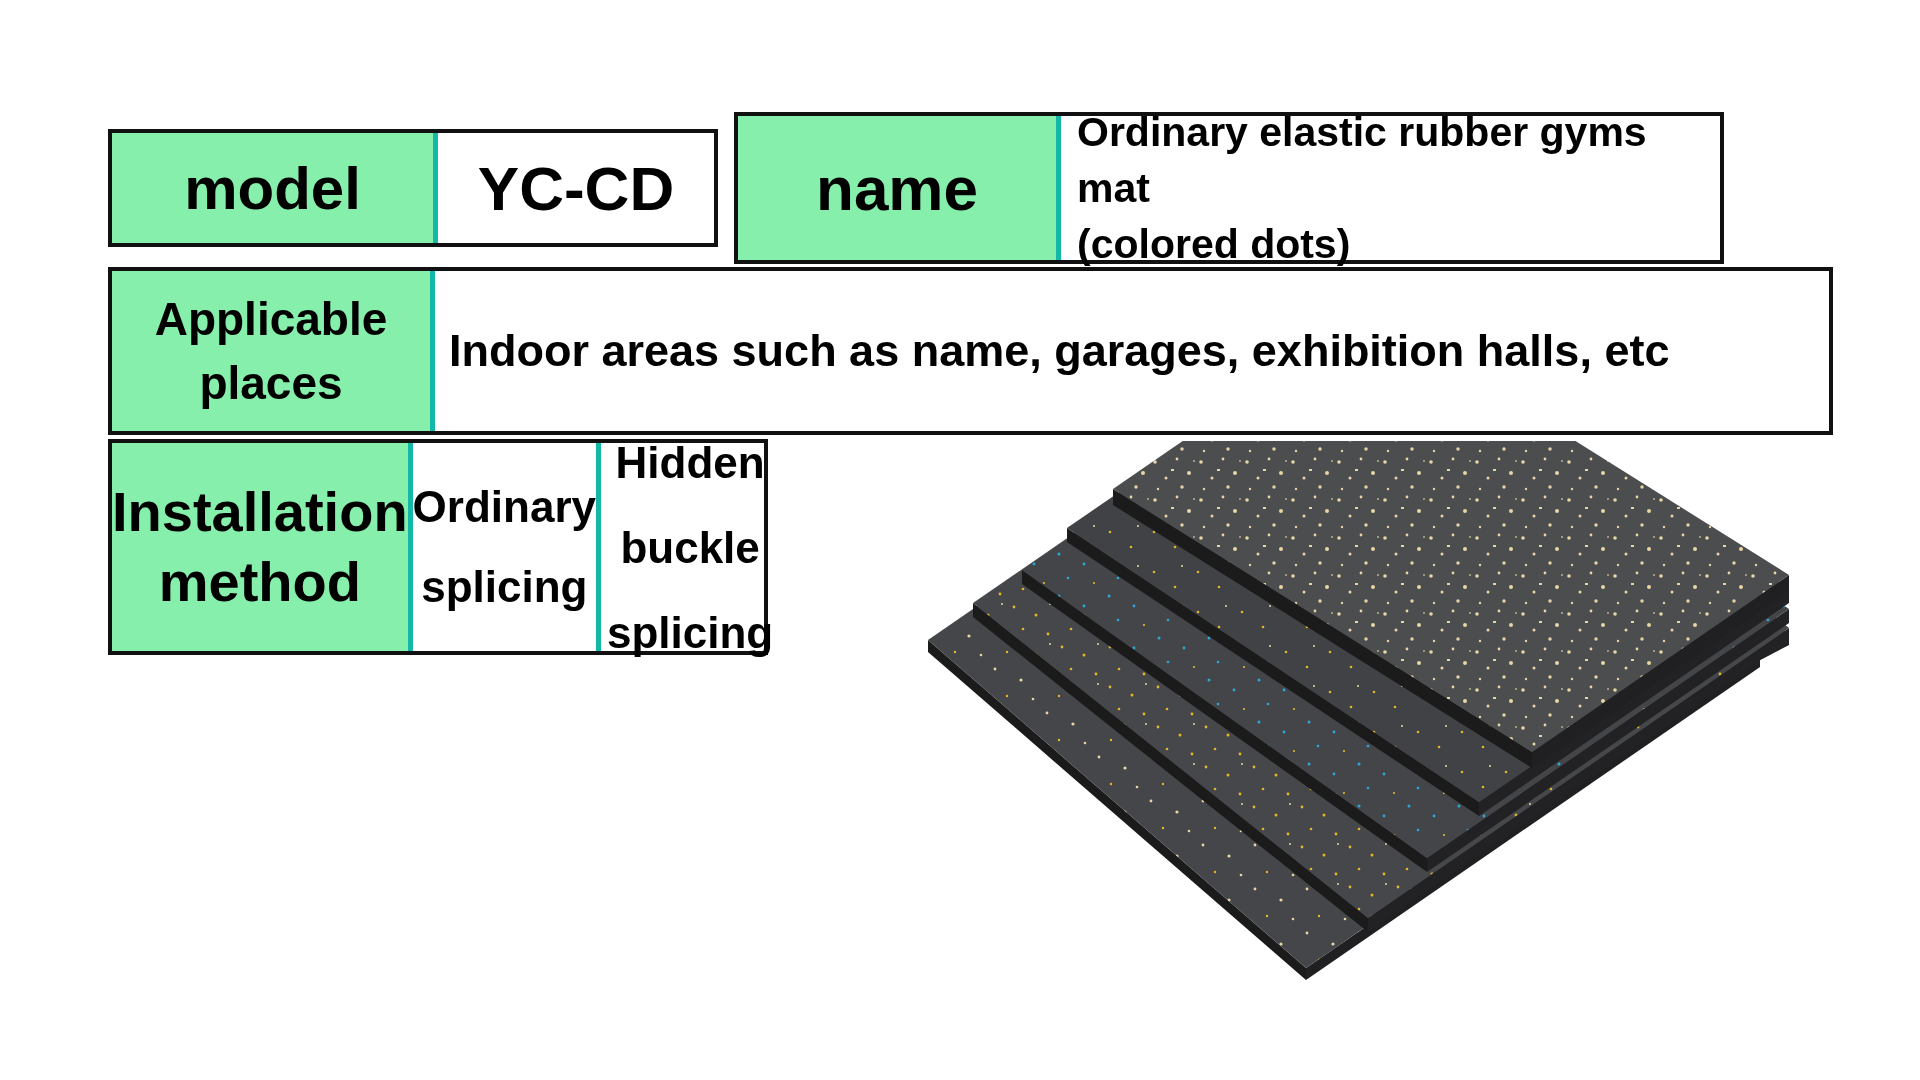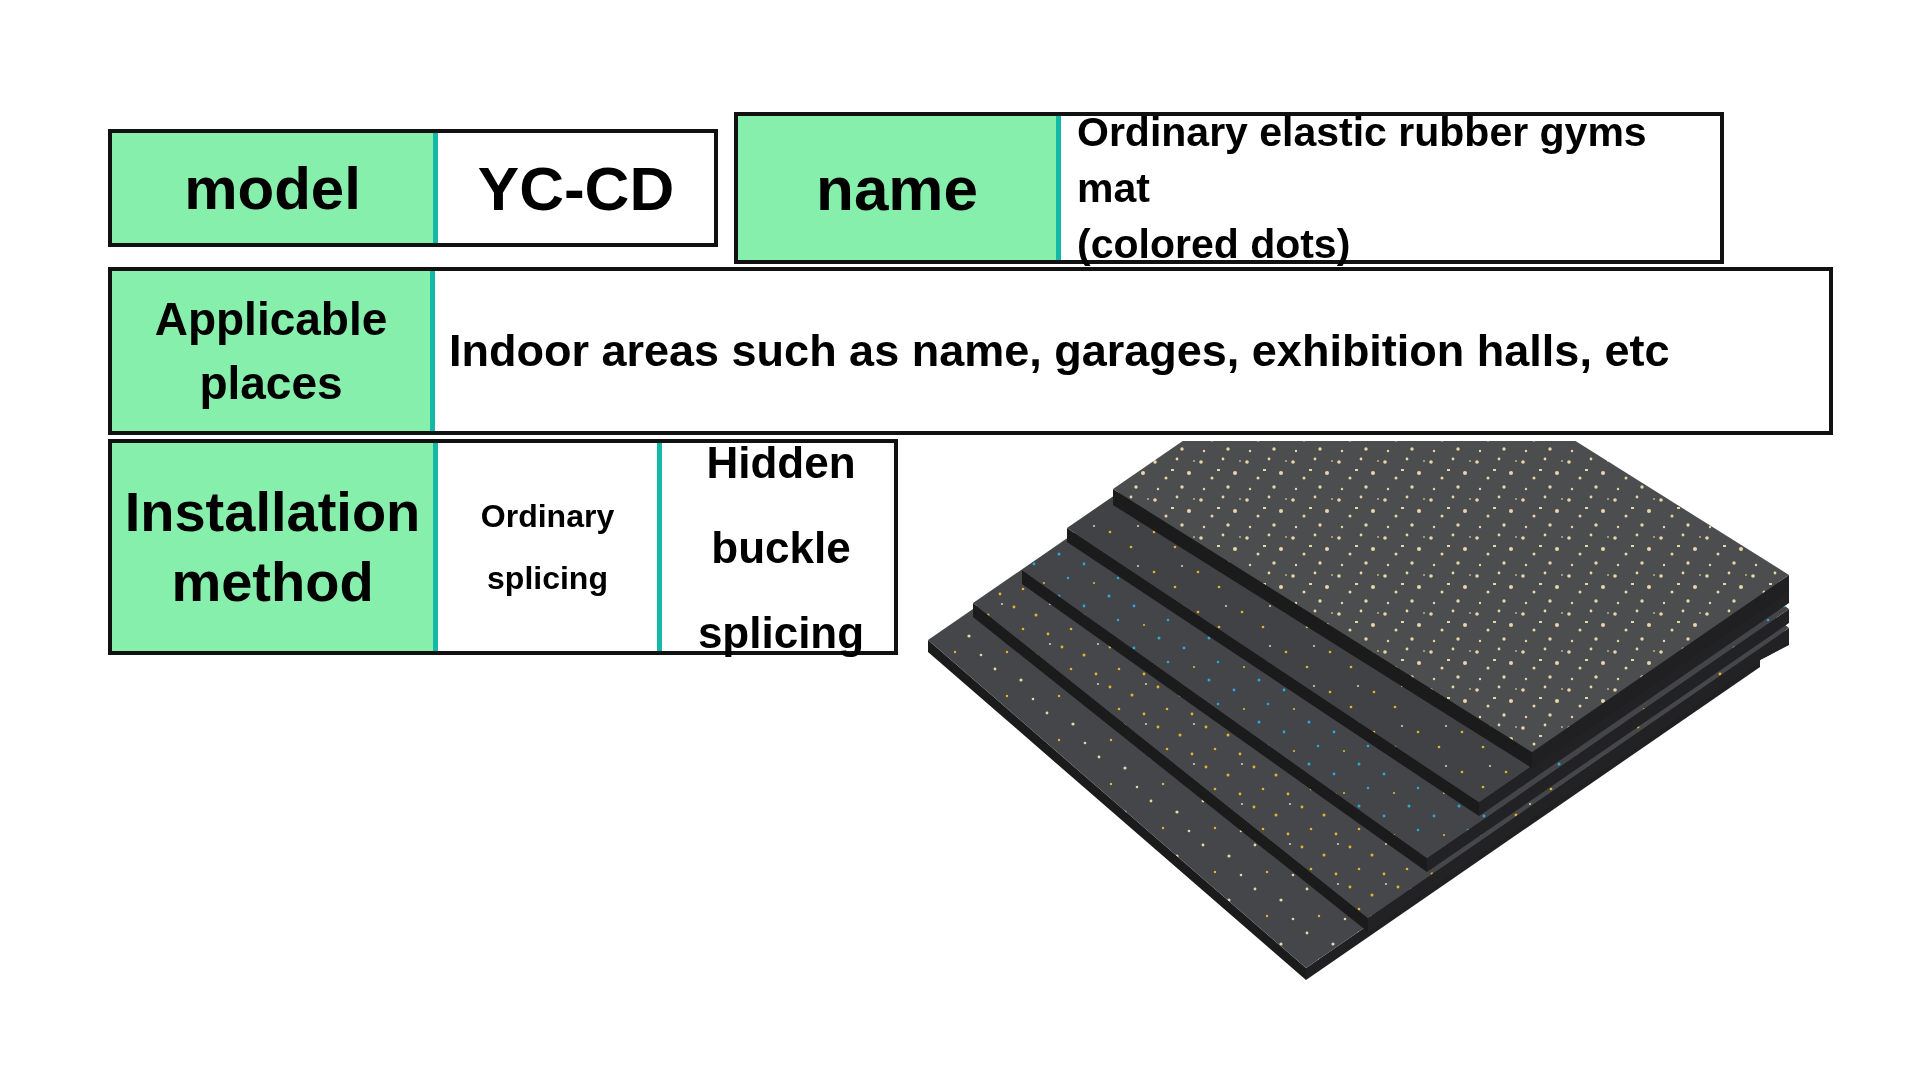--- a/index.html
+++ b/index.html
@@ -49,23 +49,23 @@
     flex: 1; font-size: 41px; justify-content: flex-start; text-align: left;
     padding-left: 16px; line-height: 56px; font-weight: bold;
   }
 
   #applicable-box { left: 108px; top: 267px; width: 1725px; height: 168px; }
   #applicable-box .label { width: 318px; font-size: 46px; line-height: 64px; }
   #applicable-box .value {
     flex: 1; font-size: 45px; justify-content: flex-start; text-align: left; padding-left: 14px;
   }
 
-  #install-box { left: 108px; top: 439px; width: 790px; height: 216px; }
+  #install-box { left: 108px; top: 439px; width: 660px; height: 216px; }
   #install-box .label { width: 321px; font-size: 56px; line-height: 70px; }
-  #install-box .opt1 { width: 224px; font-size: 32px; line-height: 62px; }
+  #install-box .opt1 { width: 224px; font-size: 44px; line-height: 80px; }
   #install-box .opt2 { flex: 1; font-size: 44px; line-height: 85px; padding-left: 6px; }
 
   #mat-image {
     position: absolute;
     left: 0; top: 0;
     width: 1920px; height: 1080px;
     pointer-events: none;
   }
 </style>
 </head>

